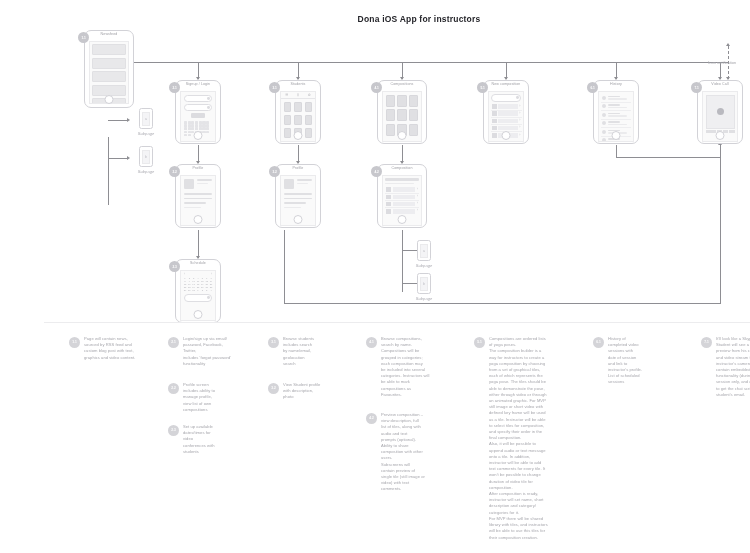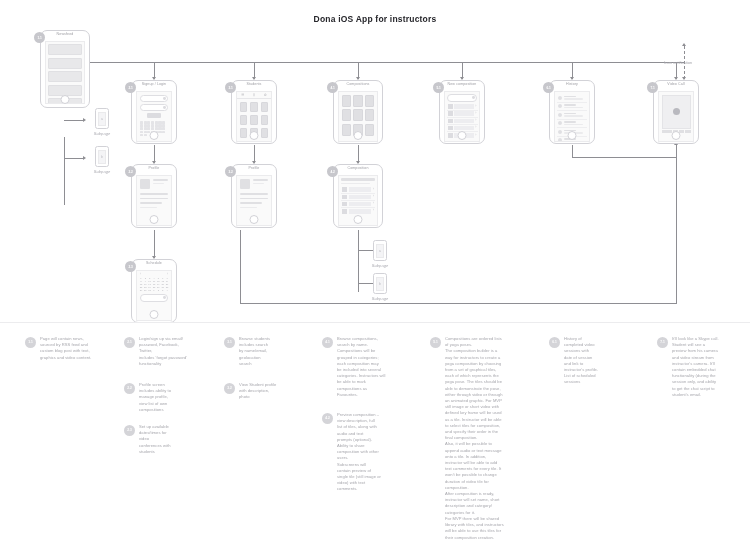--- a/index.html
+++ b/index.html
@@ -5,21 +5,21 @@
   html,body{margin:0;padding:0;}
   body{
     width:750px;height:553px;
     background:#ffffff;
     font-family:"Liberation Sans", sans-serif;
     color:#9a9a9f;
     position:relative;
     overflow:hidden;
     -webkit-font-smoothing:antialiased;
   }
-  .canvas{position:absolute;inset:0;}
+  .canvas{position:absolute;inset:0;margin-left:44px;}
 
   
   .title{
     position:absolute;top:14px;left:0;width:750px;
     text-align:center;font-size:8.5px;font-weight:bold;
     color:#26262b;letter-spacing:.2px;
   }
 
   
   .ln{position:absolute;background:#8e8e93;}

